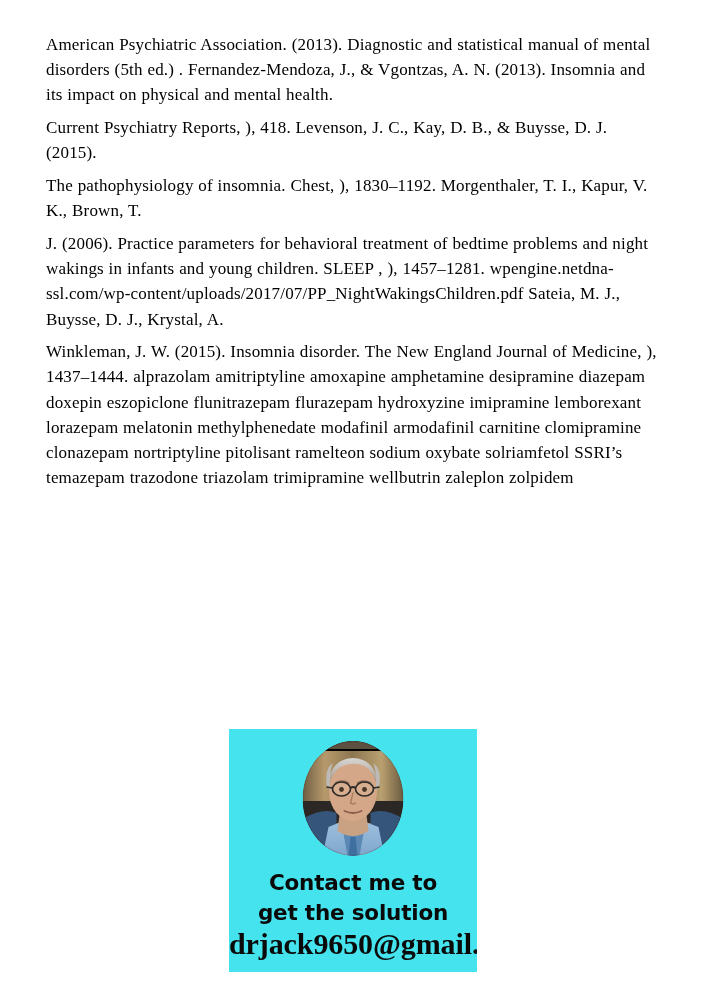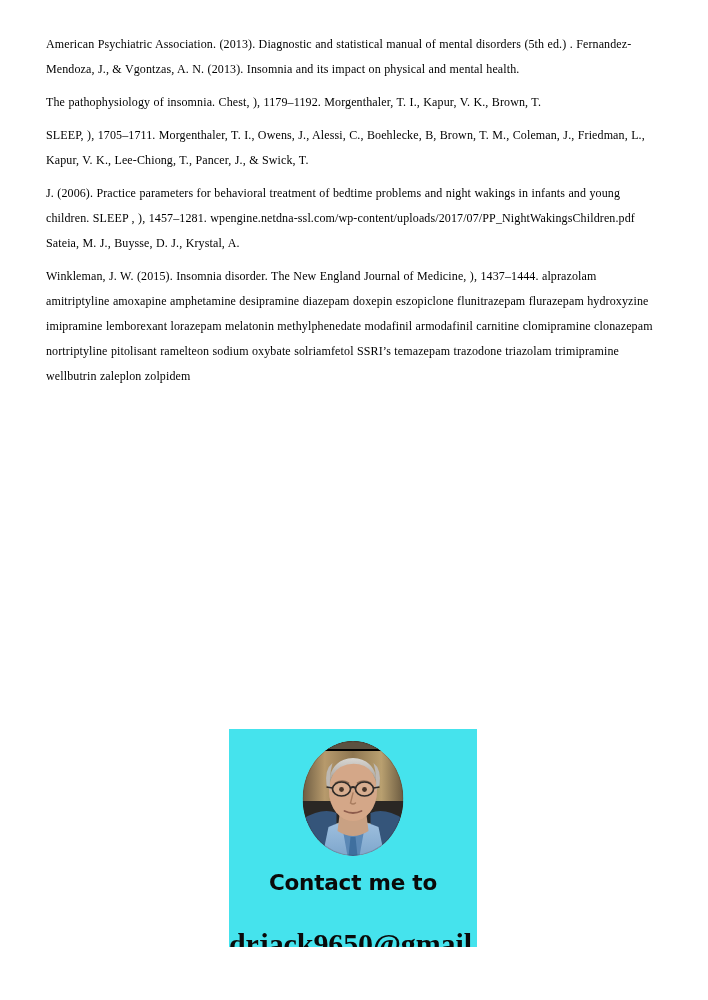--- a/index.html
+++ b/index.html
@@ -17,35 +17,35 @@
   }
 
   #doc {
     position: absolute;
     left: 46px;
     top: 32px;
     width: 612px;
   }
 
   .ref-para {
-    font-size: 12px;
+    font-size: 17px;
     line-height: 25.2px;
     text-align: left;
     margin: 0 0 7.5px 0;
     letter-spacing: 0.01em;
     word-spacing: 0.02em;
   }
 
   
   #contact-card {
     position: absolute;
     left: 229px;
     top: 729px;
     width: 248px;
-    height: 218px;
+    height: 243px;
     background: #45e3ed;
     box-sizing: border-box;
     overflow: hidden;
   }
 
   .card-photo-wrap {
     position: absolute;
     left: 50%;
     top: 12px;
     transform: translateX(-50%);
@@ -79,22 +79,22 @@
     font-size: 30px;
     line-height: 28px;
     letter-spacing: -0.1px;
   }
 </style>
 </head>
 <body>
 
 <div id="doc">
   <p class="ref-para">American Psychiatric Association. (2013). Diagnostic and statistical manual of mental disorders (5th ed.) . Fernandez-Mendoza, J., &amp; Vgontzas, A. N. (2013). Insomnia and its impact on physical and mental health.</p>
-  <p class="ref-para">The pathophysiology of insomnia. Chest, ), 1179–1192. Morgenthaler, T. I., Kapur, V. K., Brown, T.</p>
-  <p class="ref-para">SLEEP, ), 1705–1711. Morgenthaler, T. I., Owens, J., Alessi, C., Boehlecke, B, Brown, T. M., Coleman, J., Friedman, L., Kapur, V. K., Lee-Chiong, T., Pancer, J., &amp; Swick, T.</p>
+  <p class="ref-para">Current Psychiatry Reports, ), 418. Levenson, J. C., Kay, D. B., &amp; Buysse, D. J. (2015).</p>
+  <p class="ref-para">The pathophysiology of insomnia. Chest, ), 1830–1192. Morgenthaler, T. I., Kapur, V. K., Brown, T.</p>
   <p class="ref-para">J. (2006). Practice parameters for behavioral treatment of bedtime problems and night wakings in infants and young children. SLEEP , ), 1457–1281. wpengine.netdna-ssl.com/wp-content/uploads/2017/07/PP_NightWakingsChildren.pdf Sateia, M. J., Buysse, D. J., Krystal, A.</p>
   <p class="ref-para">Winkleman, J. W. (2015). Insomnia disorder. The New England Journal of Medicine, ), 1437–1444. alprazolam amitriptyline amoxapine amphetamine desipramine diazepam doxepin eszopiclone flunitrazepam flurazepam hydroxyzine imipramine lemborexant lorazepam melatonin methylphenedate modafinil armodafinil carnitine clomipramine clonazepam nortriptyline pitolisant ramelteon sodium oxybate solriamfetol SSRI’s temazepam trazodone triazolam trimipramine wellbutrin zaleplon zolpidem</p>
 </div>
 
 <div id="contact-card">
 
   <div class="card-photo-wrap">
     <svg class="photo-svg" viewBox="0 0 101 115" preserveAspectRatio="xMidYMid slice" aria-hidden="true">
       <defs>
         <clipPath id="ovalClip">
@@ -147,14 +147,15 @@
         <ellipse cx="39" cy="48.5" rx="2.4" ry="2.4" fill="#473528"></ellipse>
         <ellipse cx="62" cy="48.5" rx="2.4" ry="2.4" fill="#473528"></ellipse>
         <path d="M50.5 52 L48 62 Q50.5 64 53 62" stroke="#a87c5e" stroke-width="1.4" fill="none" stroke-linecap="round"></path>
         <path d="M42 70 Q50.5 74 59 70" stroke="#8d5c4c" stroke-width="1.8" fill="none" stroke-linecap="round"></path>
         <ellipse cx="50.5" cy="57.5" rx="50" ry="57" fill="none" stroke="#2b2b2b" stroke-width="0.6" opacity="0.35"></ellipse>
       </g>
     </svg>
   </div>
 
   <div class="card-line card-headline" id="card-line1">Contact me to</div>
+  <div class="card-line card-headline" id="card-line2">get the solution</div>
   <div class="card-line" id="card-email">drjack9650@gmail.com</div>
 </div>
 
 </body></html>

